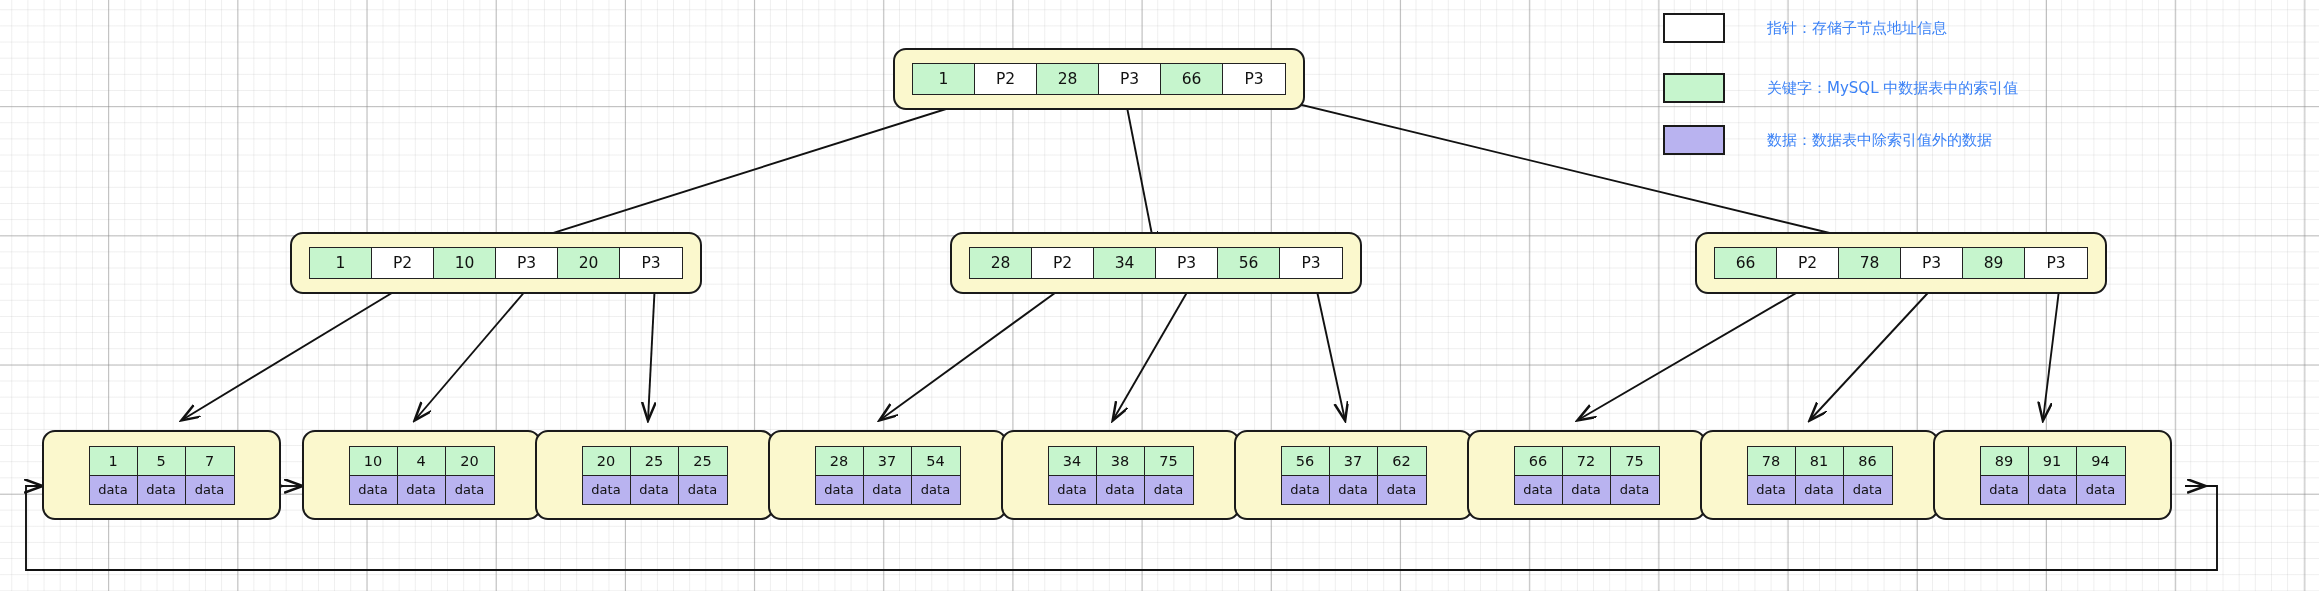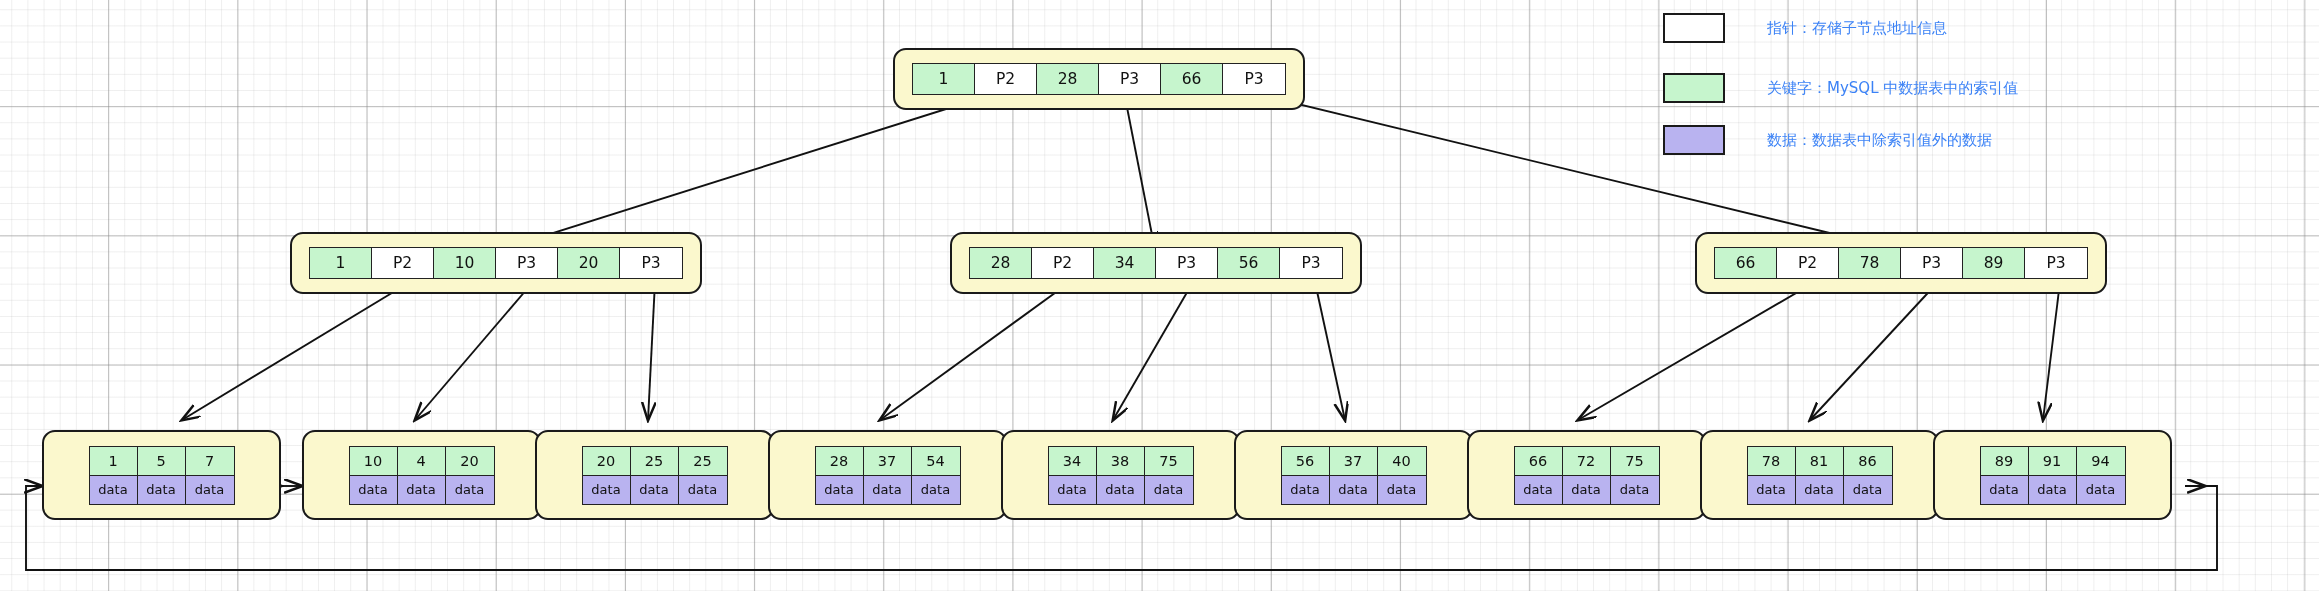--- a/index.html
+++ b/index.html
@@ -228,21 +228,21 @@
       <div class="lcell">data</div>
     </div>
   </div>
 </div>
 
 <div class="leaf" style="left:1234px;top:430px;width:239px;height:90px;">
   <div class="leafgrid">
     <div class="leafrow keys">
       <div class="lcell">56</div>
       <div class="lcell">37</div>
-      <div class="lcell">40</div>
+      <div class="lcell">62</div>
     </div>
     <div class="leafrow data">
       <div class="lcell">data</div>
       <div class="lcell">data</div>
       <div class="lcell">data</div>
     </div>
   </div>
 </div>
 
 <div class="leaf" style="left:1467px;top:430px;width:239px;height:90px;">

